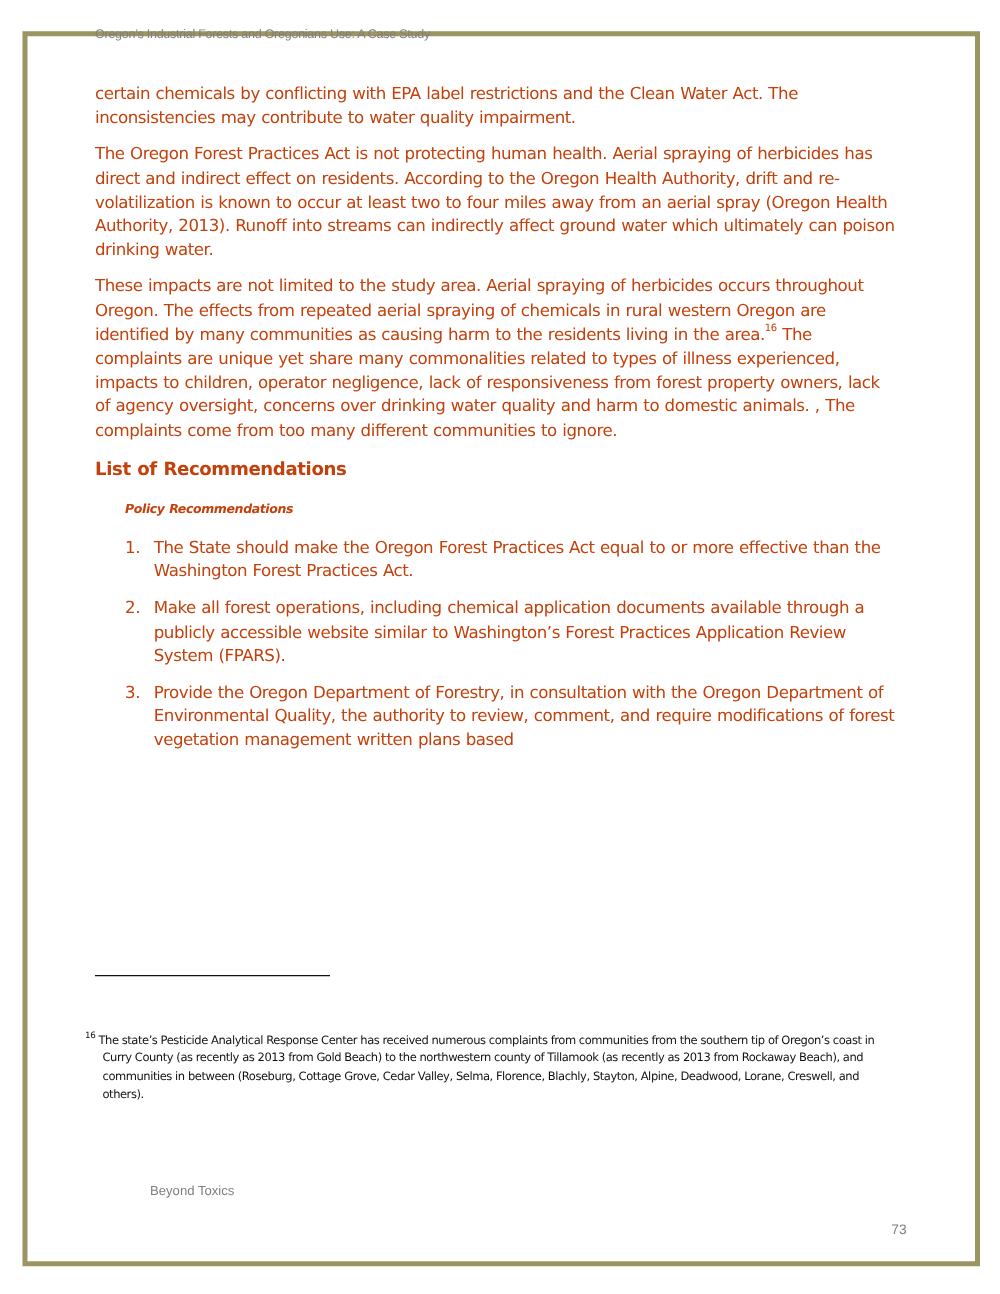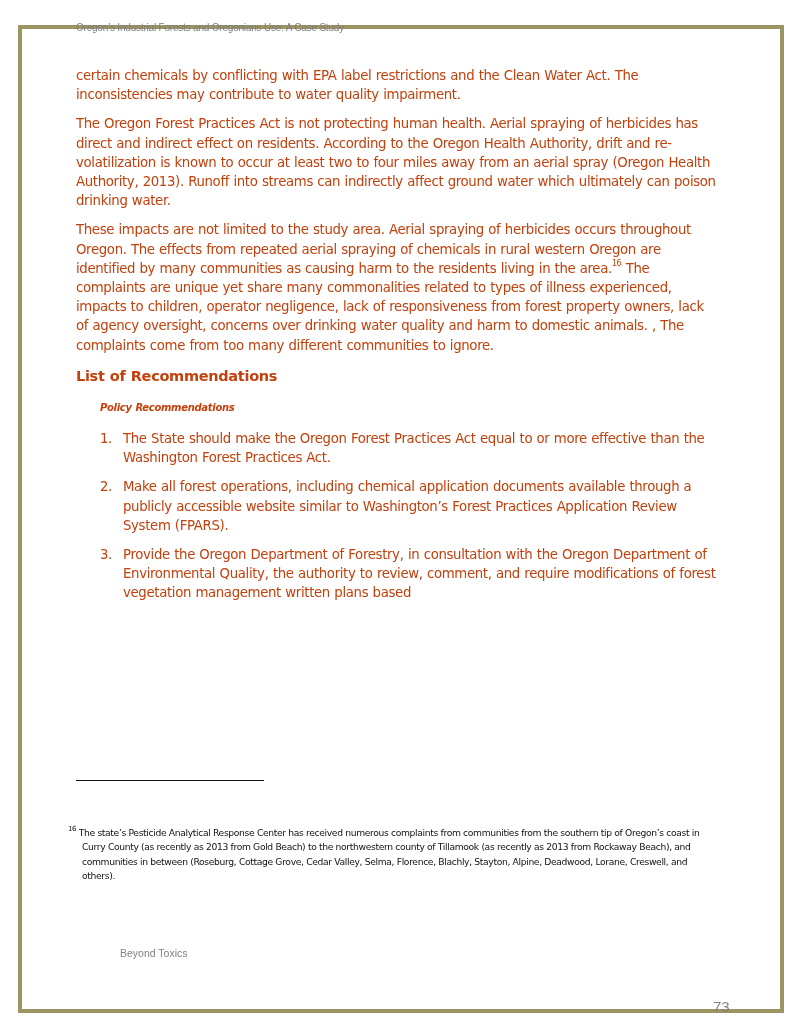--- a/index.html
+++ b/index.html
@@ -40,22 +40,22 @@
     font-family: "DejaVu Sans", sans-serif; font-size: 9.2px; line-height: 14.3px;
     color: #111; letter-spacing: -0.35px;
     padding-left: 14px; text-indent: -14px; box-sizing: border-box;
   }
   .footnote sup { font-size: 7px; top: -1px; }
   .running-footer-left {
     position: absolute; left: 76px; top: 947px;
     font-family: "Liberation Sans", sans-serif; font-size: 10.5px; color: #7f7f7f; margin-left: 44px;
   }
   .running-footer-right {
-    position: absolute; left: 713px; top: 998px;
-    font-family: "Liberation Sans", sans-serif; font-size: 15px; color: #7f7f7f;
+    position: absolute; left: 713px; top: 978px;
+    font-family: "Liberation Sans", sans-serif; font-size: 11px; color: #7f7f7f;
   }
 </style>
 </head>
 <body>
 
 <div class="page-frame"></div>
 
 <div class="running-header">Oregon’s Industrial Forests and Oregonians Use: A Case Study</div>
 
 <div class="body-text">

